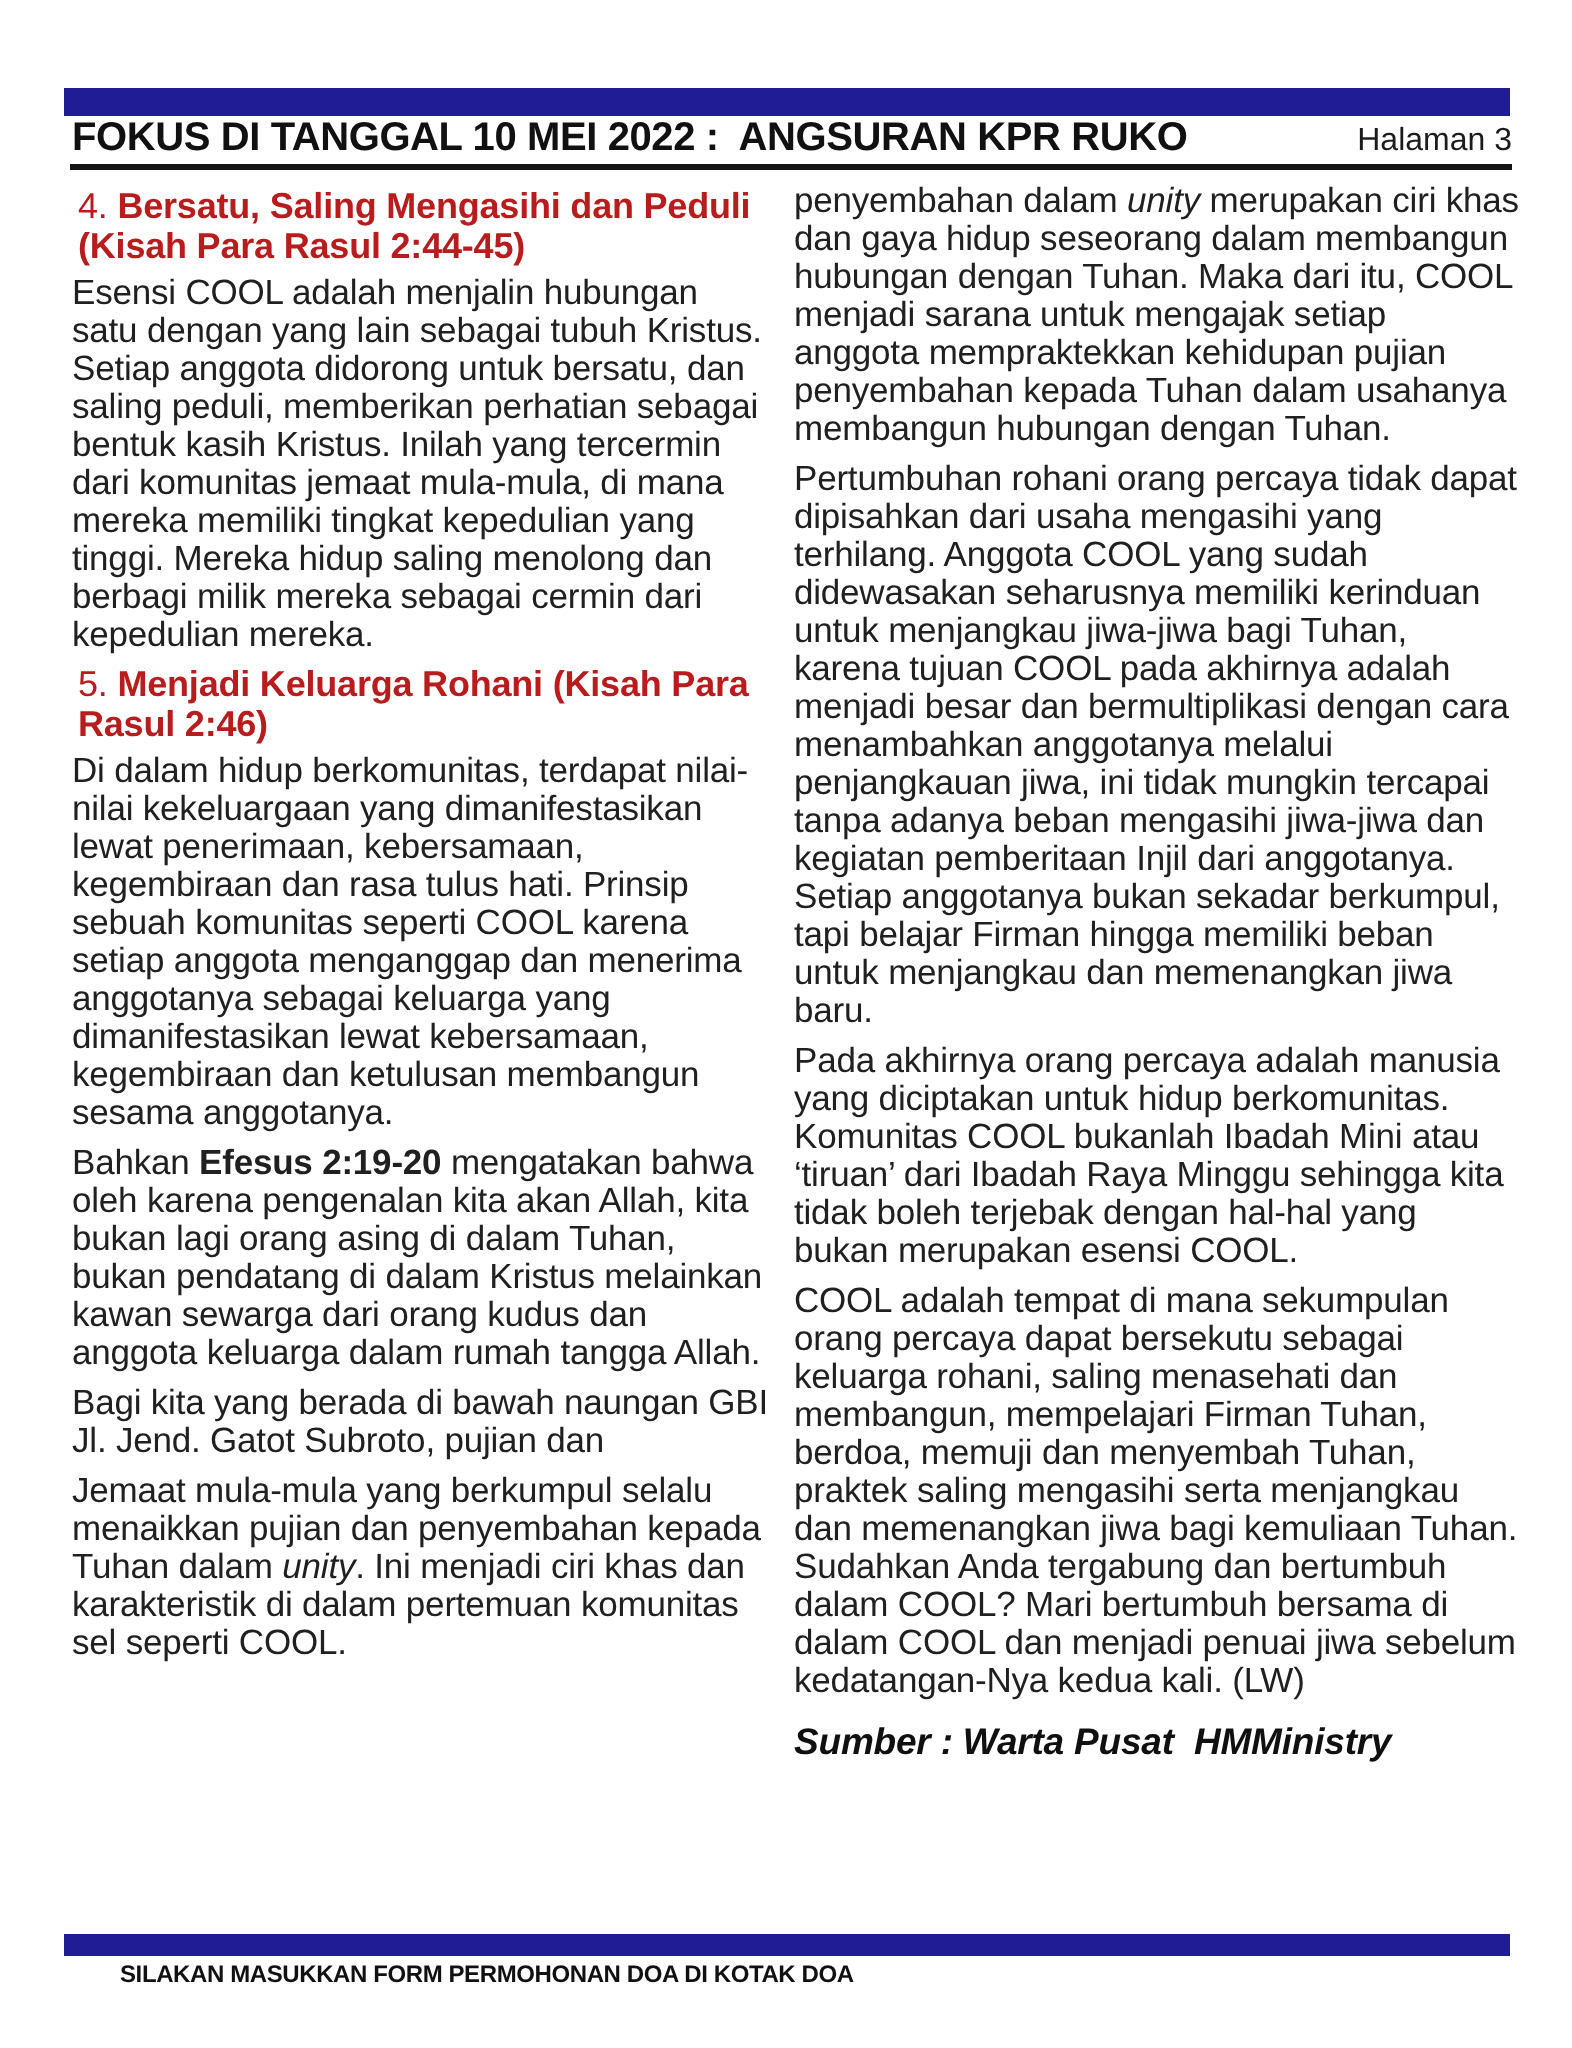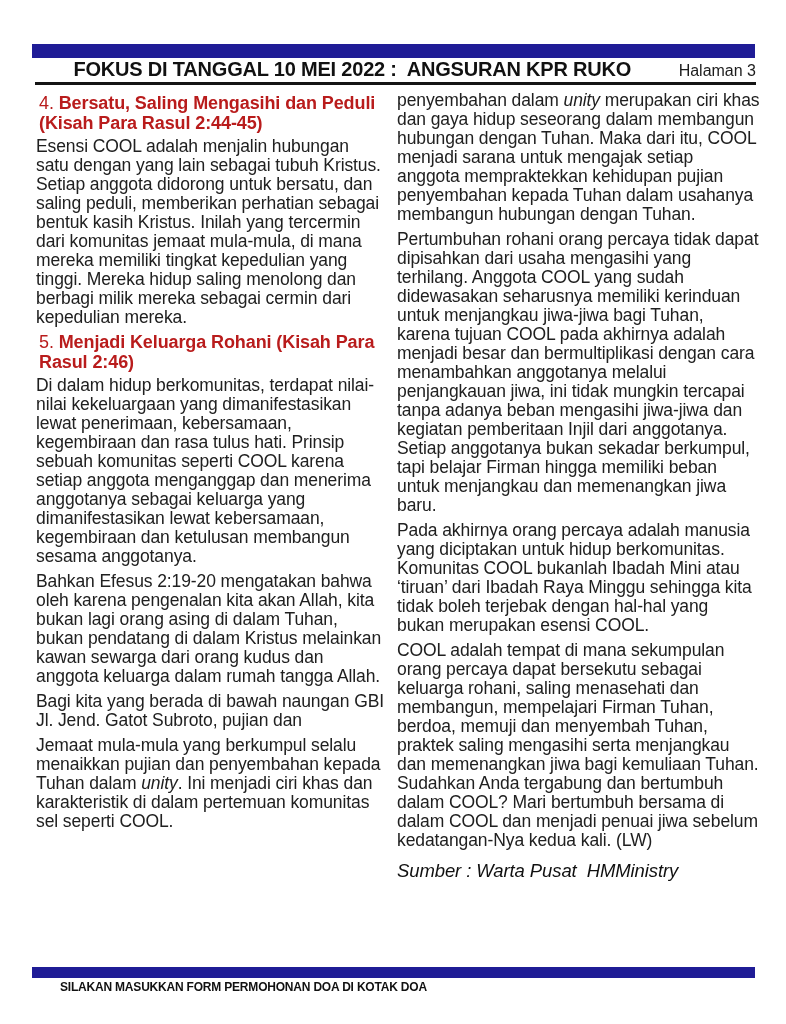--- a/index.html
+++ b/index.html
@@ -24,21 +24,20 @@
     position: absolute;
     left: 36px;
     right: 30px;
     top: 56px;
     height: 25px;
     display: flex;
     align-items: flex-end;
   }
   .header-title {
     flex: 1;
-    text-align: center;
     font-weight: bold;
     font-size: 20px;
     letter-spacing: -0.2px;
     white-space: pre;
     color: #111;
   }
   .header-page {
     font-size: 16px;
     padding-left: 10px;
     padding-bottom: 1px;
@@ -70,21 +69,21 @@
     line-height: 19.5px;
     color: #b91c1c;
   }
   .block.heading .b { font-weight: bold; }
   .block.source {
     margin-top: 11px;
     font-size: 18.5px;
     white-space: pre-wrap;
     color: #101010;
   }
-  .b { font-weight: normal; }
+  .b { font-weight: bold; }
   .i { font-style: italic; }
   .footer-bar {
     position: absolute;
     left: 32px;
     width: 723px;
     top: 967px;
     height: 11px;
     background: #1f1c96;
   }
   .footer-text {

